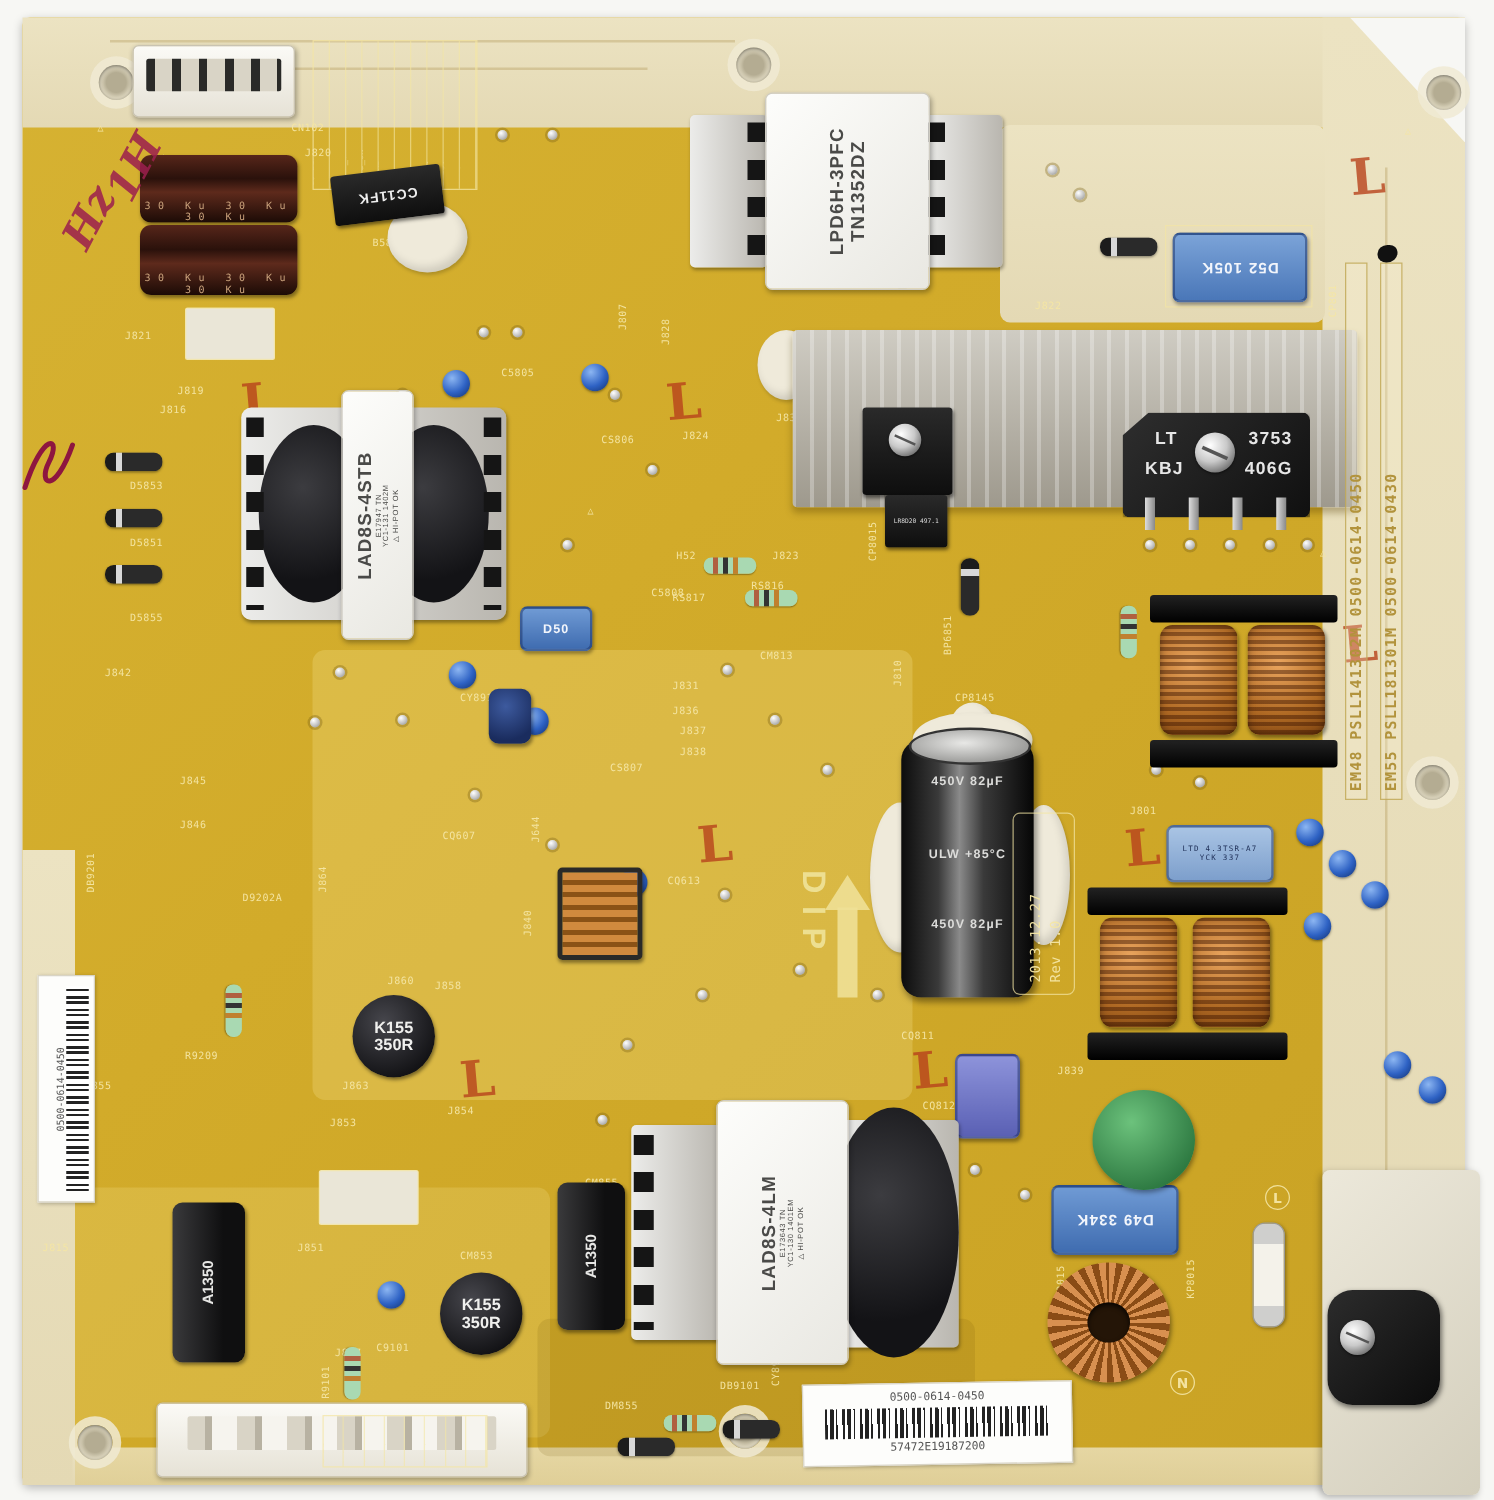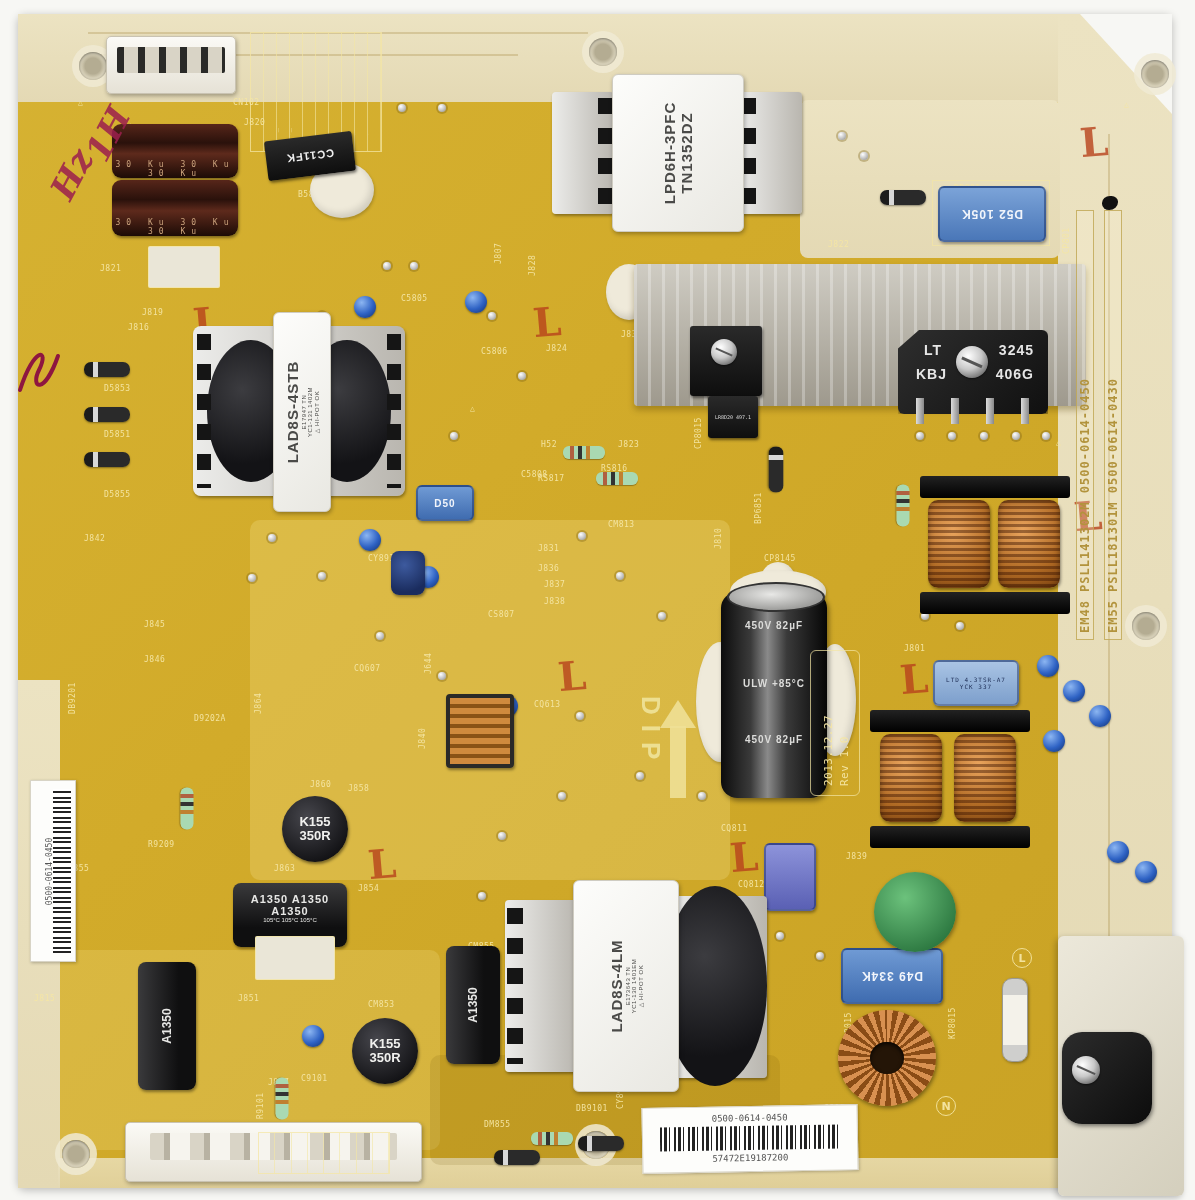--- a/index.html
+++ b/index.html
@@ -439,21 +439,21 @@
 
   <div id="heatsink"></div>
   <div class="to220" style="left:672px;top:312px;width:72px;height:70px;"></div>
   <div class="screw" style="left:693px;top:325px;width:26px;height:26px;"></div>
   <div class="to220" style="left:690px;top:382px;width:50px;height:42px;display:flex;align-items:center;justify-content:center;">
     <span style="color:#ddd;font:5px 'DejaVu Sans Mono',monospace;text-align:center;">LR8D20 497.1</span>
   </div>
   <div id="bridge">
     <span class="t" style="left:26px;top:12px;">LT</span>
     <span class="t" style="left:18px;top:36px;">KBJ</span>
-    <span class="t" style="right:14px;top:12px;">3245</span>
+    <span class="t" style="right:14px;top:12px;">3753</span>
     <span class="t" style="right:14px;top:36px;">406G</span>
   </div>
   <div class="screw" style="left:938px;top:332px;width:32px;height:32px;"></div>
   <div class="leg" style="left:898px;top:384px;"></div>
   <div class="leg" style="left:933px;top:384px;"></div>
   <div class="leg" style="left:968px;top:384px;"></div>
   <div class="leg" style="left:1003px;top:384px;"></div>
 
   <div class="silkbox" style="left:914px;top:166px;width:116px;height:64px;"></div>
   <div class="filmcap" style="left:920px;top:172px;width:104px;height:52px;background:linear-gradient(180deg,#7ba3d8,#4a77b8);">
@@ -508,24 +508,20 @@
 
   <div class="ktherm" style="left:264px;top:782px;width:66px;height:66px;">
     <span>K155</span>
     <span>350R</span>
   </div>
   <div class="ktherm" style="left:334px;top:1004px;width:66px;height:66px;">
     <span>K155</span>
     <span>350R</span>
   </div>
 
-  <div class="blackcap" style="left:215px;top:869px;width:114px;height:54px;padding-top:10px;text-align:center;">
-    <div style="font:bold 11px 'Liberation Sans',sans-serif;letter-spacing:1px;">A1350 A1350 A1350</div>
-    <div style="font:6px 'Liberation Sans',sans-serif;">105°C   105°C   105°C</div>
-  </div>
   <div class="blackcap v" style="left:120px;top:948px;width:58px;height:128px;display:flex;align-items:center;justify-content:center;">
     <span class="vtext" style="color:#e8e8e6;font:bold 12px 'Liberation Sans',sans-serif;">A1350</span>
   </div>
   <div class="blackcap v" style="left:428px;top:932px;width:54px;height:118px;display:flex;align-items:center;justify-content:center;">
     <span class="vtext" style="color:#e8e8e6;font:bold 12px 'Liberation Sans',sans-serif;">A1350</span>
   </div>
 
   <div class="coppersq" style="left:428px;top:680px;width:60px;height:66px;"></div>
   <div class="navycyl" style="left:373px;top:537px;width:34px;height:44px;"></div>
   <div class="whitebox" style="left:130px;top:232px;width:70px;height:40px;"></div>

